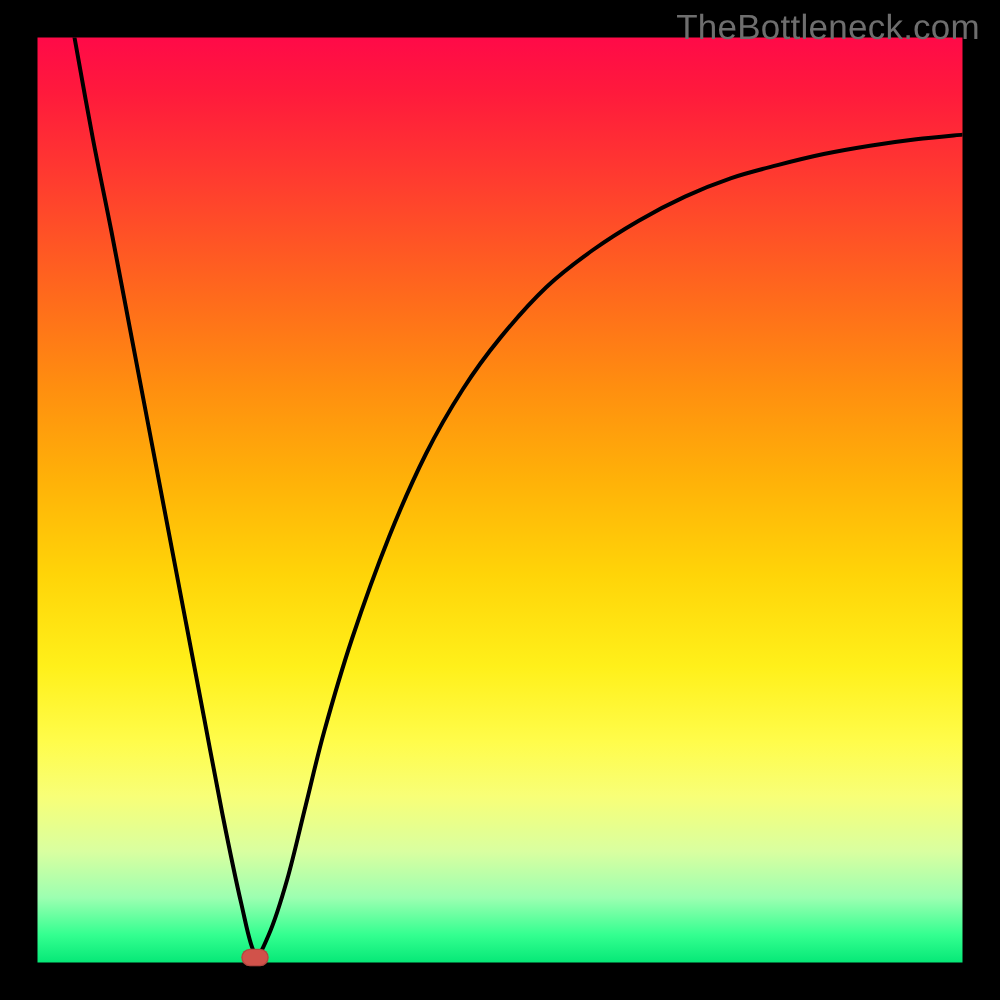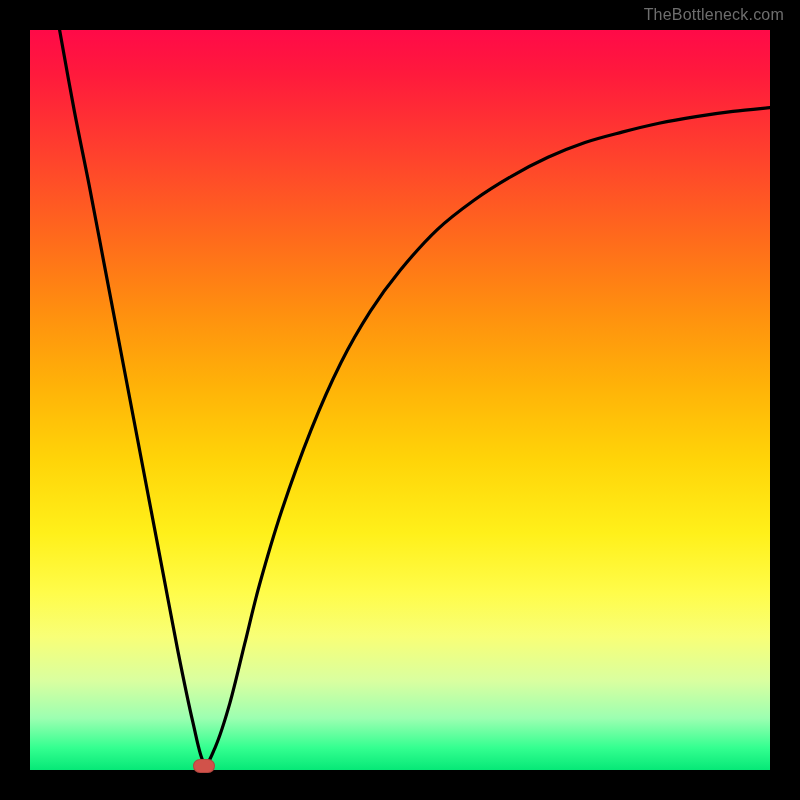--- a/index.html
+++ b/index.html
@@ -14,21 +14,21 @@
     #ffb208 48%,
     #ffd408 58%,
     #fff01a 68%,
     #fffc4a 76%,
     #f8ff77 82%,
     #d9ffa0 88%,
     #9cffb1 93%,
     #34ff90 97%,
     #06e877 100%);
 }
-.watermark{position:absolute;top:6px;right:16px;color:#6e6e6e;font-size:16px;font-weight:500;letter-spacing:.2px}
+.watermark{position:absolute;top:6px;right:16px;color:#6e6e6e;font-size:28px;font-weight:500;letter-spacing:.2px}
 .curve{position:absolute;left:30px;top:30px;width:740px;height:740px;pointer-events:none}
 .marker{position:absolute;width:22px;height:14px;border-radius:7px;background:#d1524a;box-shadow:inset 0 0 0 1px rgba(0,0,0,.15);transform:translate(-50%,-50%)}
 </style>
 </head>
 <body>
 
 <div class="frame">
   <div class="plot"></div>
   <svg class="curve" viewBox="0 0 740 740" preserveAspectRatio="none">
     <path id="curve-path" fill="none" stroke="#000" stroke-width="3.2" stroke-linecap="round" stroke-linejoin="round" d="M 29.6 0 C 32.06666666666667 13.566666666666663 39.46666666666667 55.499999999999986 44.4 81.39999999999998 C 49.33333333333333 107.29999999999997 54.266666666666666 130.11666666666665 59.2 155.39999999999998 C 64.13333333333334 180.6833333333333 69.06666666666666 207.19999999999996 74 233.09999999999997 C 78.93333333333334 259 83.86666666666666 284.9 88.8 310.8 C 93.73333333333333 336.70000000000005 98.66666666666667 362.6 103.60000000000001 388.5 C 108.53333333333335 414.4 113.46666666666667 440.3 118.4 466.2 C 123.33333333333334 492.09999999999997 128.26666666666665 518 133.2 543.9 C 138.13333333333333 569.8 143.06666666666666 596.9333333333334 148 621.6 C 152.93333333333334 646.2666666666667 158.48333333333335 673.4 162.8 691.9 C 167.11666666666667 710.4 170.2 728.2833333333333 173.89999999999998 732.6 C 177.59999999999997 736.9166666666667 180.68333333333334 727.6666666666666 185 717.8 C 189.31666666666666 707.9333333333333 194.86666666666667 690.6666666666666 199.8 673.4 C 204.73333333333335 656.1333333333333 209.66666666666666 633.9333333333334 214.6 614.2 C 219.53333333333333 594.4666666666667 223.23333333333335 577.2 229.4 555 C 235.56666666666666 532.8 242.9666666666667 506.9 251.60000000000002 481 C 260.23333333333335 455.1 271.3333333333333 424.26666666666665 281.2 399.59999999999997 C 291.06666666666666 374.9333333333333 300.93333333333334 352.7333333333333 310.8 332.99999999999994 C 320.6666666666667 313.2666666666666 330.53333333333336 296.6166666666667 340.40000000000003 281.2 C 350.2666666666667 265.7833333333333 358.9 254.0666666666666 370 240.49999999999994 C 381.1 226.93333333333328 394.66666666666674 211.51666666666674 407.00000000000006 199.80000000000007 C 419.33333333333337 188.0833333333334 431.6666666666667 179.07999999999996 444 170.19999999999993 C 456.3333333333333 161.3199999999999 468.6666666666667 153.6733333333333 481 146.51999999999998 C 493.3333333333333 139.36666666666667 505.6666666666667 132.9533333333334 518 127.28000000000009 C 530.3333333333334 121.60666666666675 542.6666666666666 116.67333333333336 555 112.48000000000002 C 567.3333333333334 108.28666666666668 579.6666666666666 105.3266666666667 592 102.12 C 604.3333333333334 98.91333333333331 616.6666666666666 95.82999999999988 629 93.2399999999999 C 641.3333333333334 90.6499999999999 653.6666666666666 88.55333333333336 666 86.58000000000004 C 678.3333333333334 84.60666666666673 690.6666666666666 82.88 703 81.39999999999998 C 715.3333333333334 79.91999999999996 733.8333333333334 78.3166666666666 740 77.69999999999993"></path>

